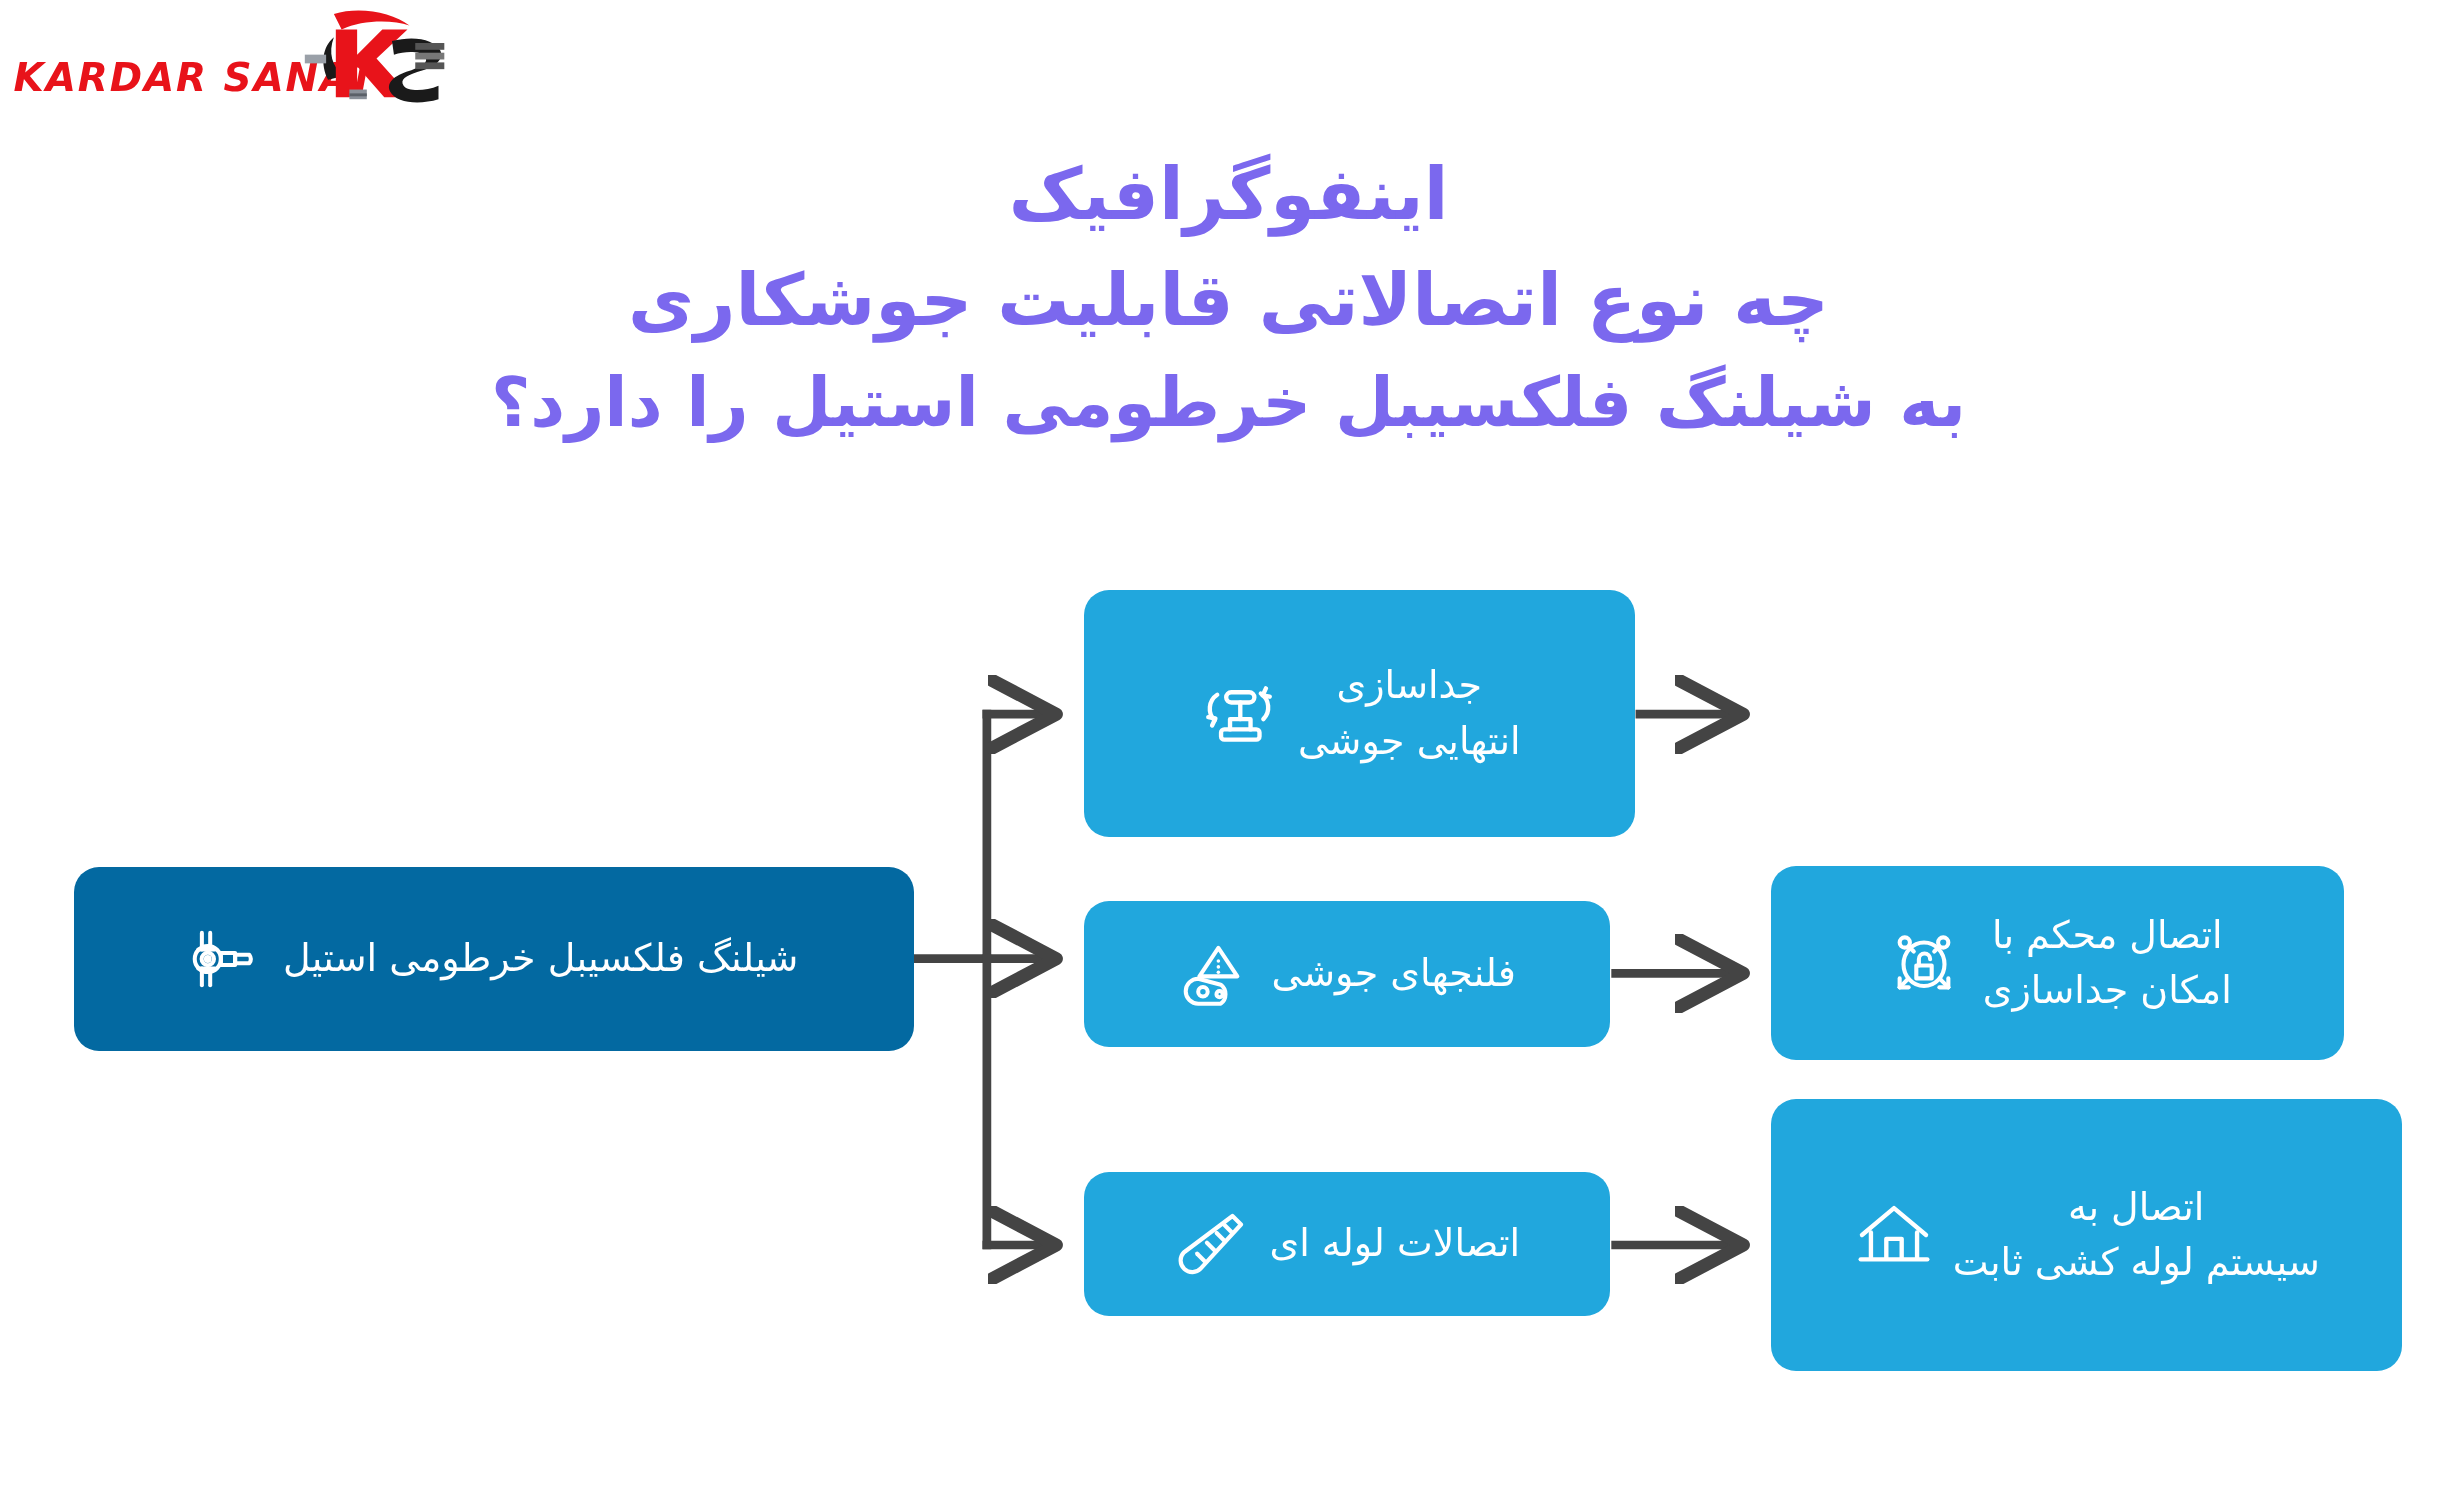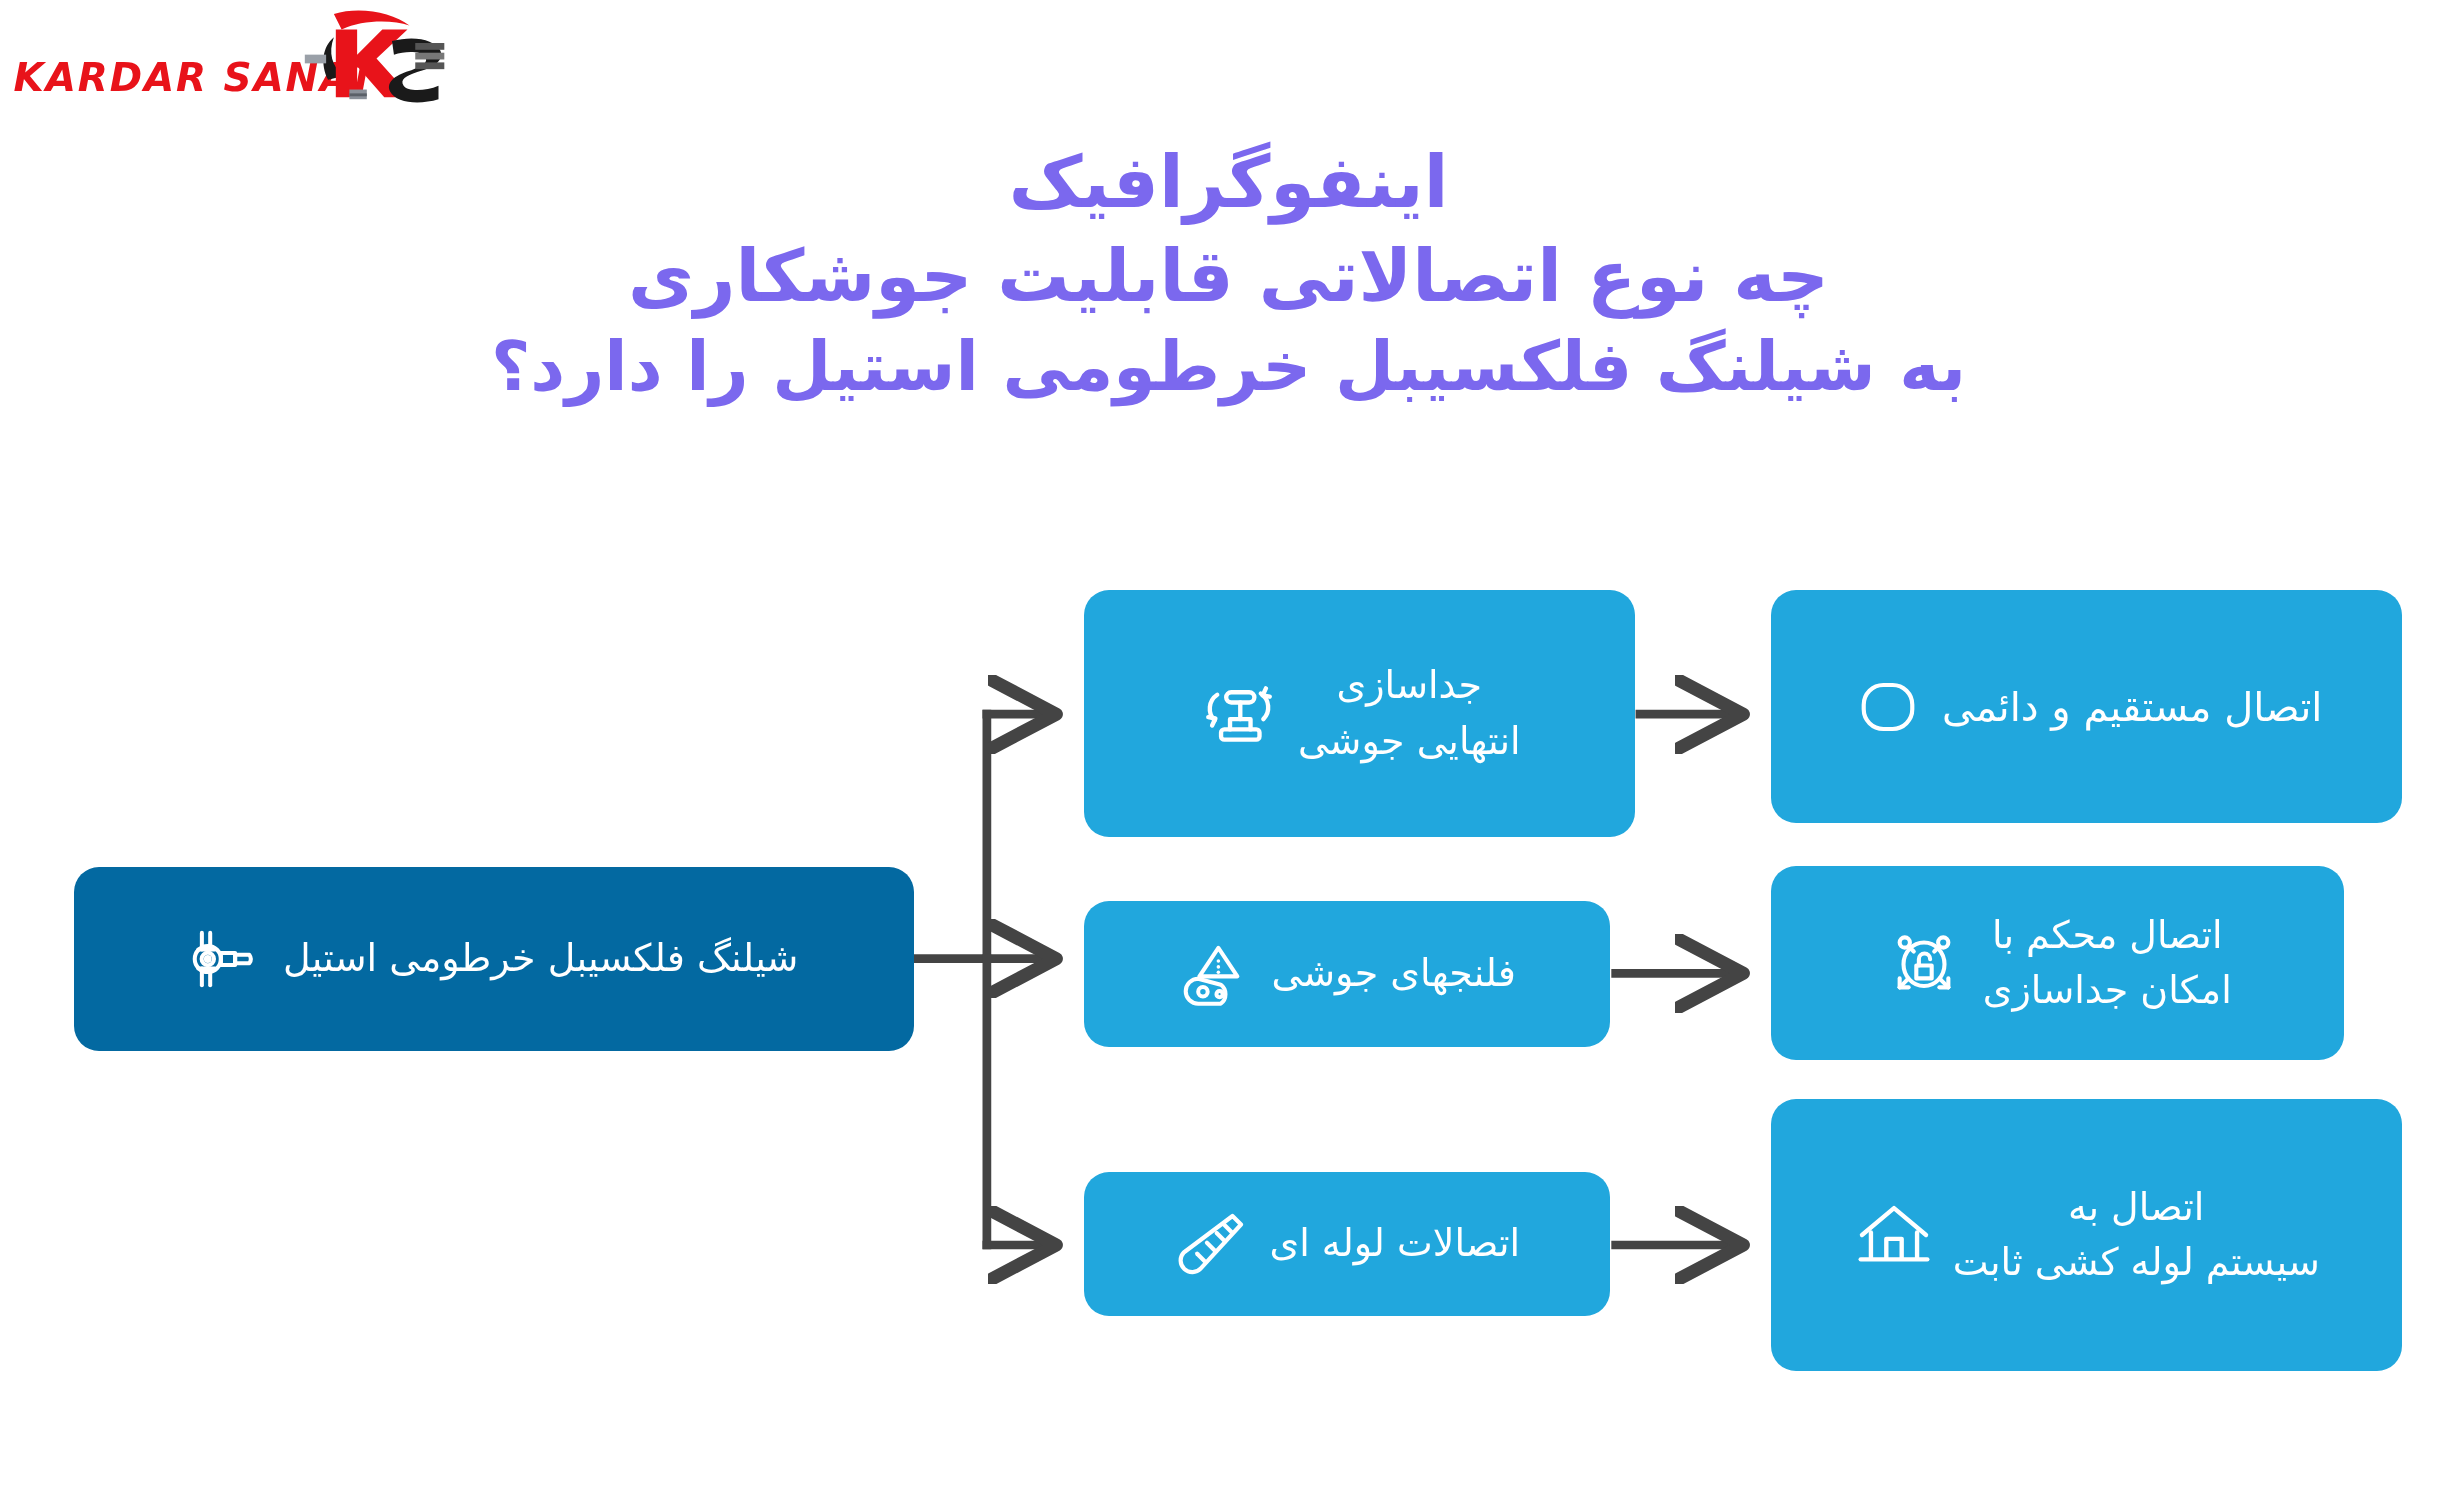--- a/index.html
+++ b/index.html
@@ -22,21 +22,21 @@
   }
   #logo .mono { position:absolute; left:291px; top:0px; width:155px; height:102px; }
 
   
   #title {
     position:absolute; left:0; top:136px; width:2457px;
     text-align:center; color:#7b68ee;
     font-weight:bold; line-height:1.30;
     direction:rtl;
   }
-  #title .ln { display:block; white-space:nowrap; }
+  #title .ln { display:block; white-space:nowrap;margin-top:12px; }
   #title .ln1 { font-size:72px; }
   #title .ln2 { font-size:72px; }
   #title .ln3 { font-size:68px; }
 
   
   #diagram { position:absolute; left:0; top:0; width:2457px; height:1507px; }
 
   .node {
     position:absolute;
     border-radius:25px;
@@ -174,28 +174,20 @@
         <svg width="78" height="78" viewBox="0 0 64 64" fill="none" stroke="#fff" stroke-width="3.4" stroke-linecap="round" stroke-linejoin="round">
           <path d="M48 9 L55 16 L22 52 a9.5 9.5 0 0 1 -14 -13 Z"></path>
           <path d="M41 16 L48 23"></path>
           <path d="M27 31 L34 38"></path>
           <path d="M19 40 L26 47"></path>
           <path d="M35 23 L42 30"></path>
         </svg>
       </span>
     </div>
 
-    <div class="node blue" id="n-r1">
-      <span class="label">اتصال مستقیم و دائمی</span>
-      <span class="ico">
-        <svg width="74" height="74" viewBox="0 0 64 64" fill="none" stroke="#fff" stroke-width="3.6" stroke-linecap="round" stroke-linejoin="round">
-          <rect x="11" y="13" width="42" height="38" rx="17"></rect>
-        </svg>
-      </span>
-    </div>
 
     <div class="node blue" id="n-r2">
       <span class="label">اتصال محکم با
 امکان جداسازی</span>
       <span class="ico">
         <svg width="82" height="82" viewBox="0 0 64 64" fill="none" stroke="#fff" stroke-width="3.2" stroke-linecap="round" stroke-linejoin="round">
           <ellipse cx="32" cy="33" rx="16" ry="17"></ellipse>
           <path d="M26 34 L38 34 L38 44 L26 44 Z"></path>
           <path d="M28 34 L28 29 a4.4 4.4 0 0 1 8.8 0"></path>
           <circle cx="17" cy="16" r="4"></circle>

